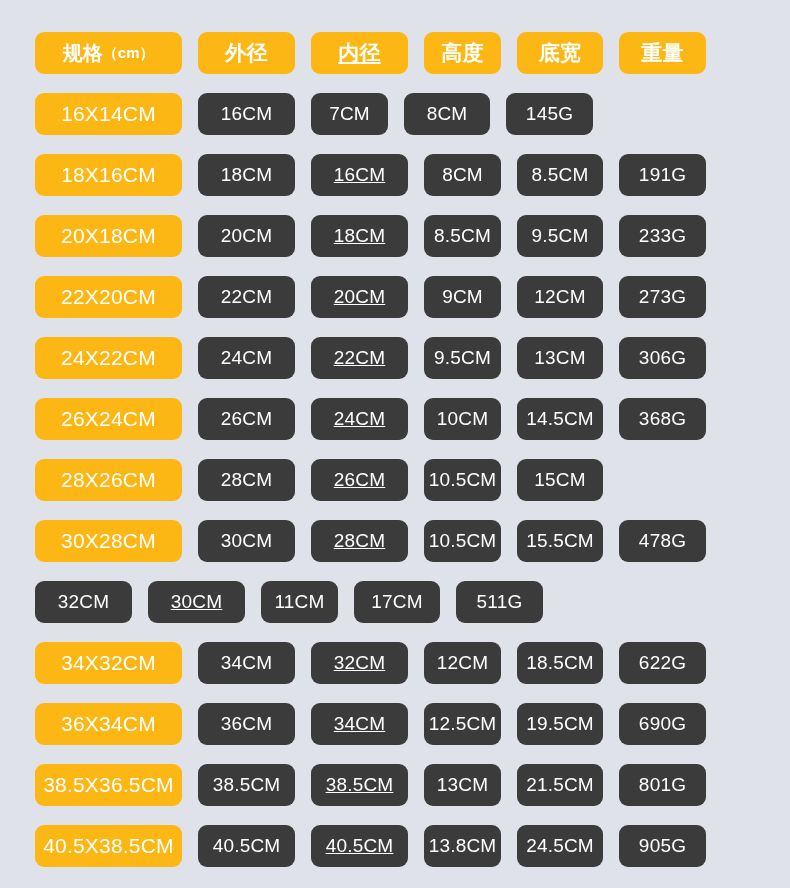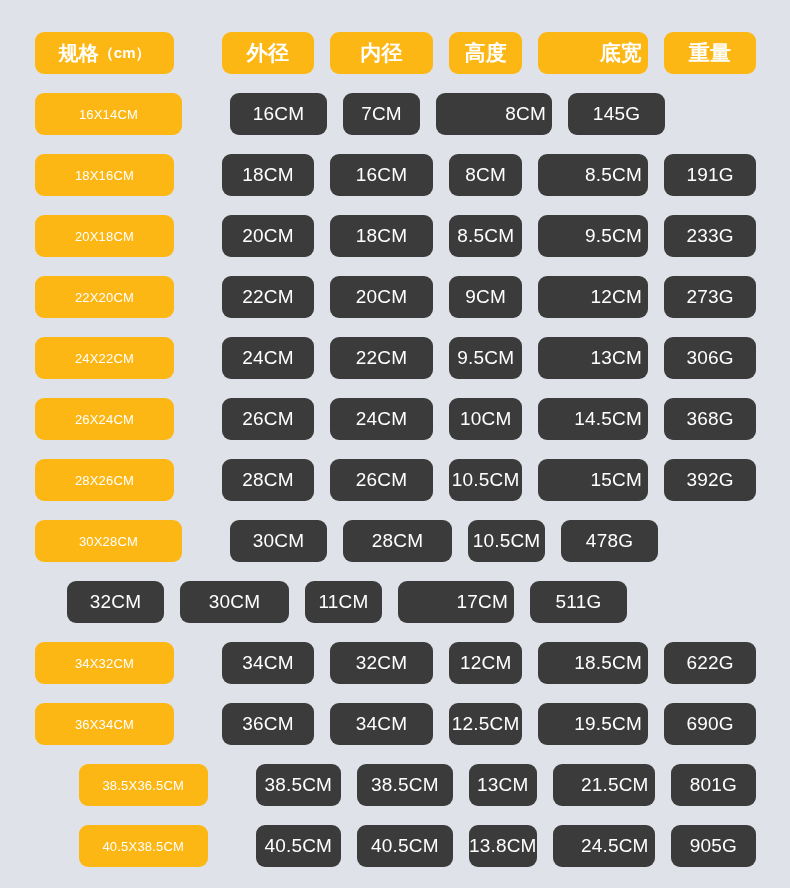--- a/index.html
+++ b/index.html
@@ -37,25 +37,25 @@
     justify-content: center;
     box-sizing: border-box;
     padding: 0 6px;
     color: #ffffff;
     letter-spacing: 0.2px;
     white-space: nowrap;
     overflow: hidden;
   }
   
   .col-0 { width: 147px; }
-  .col-1 { width: 97px; margin-left: 32px; }
-  .col-2 { width: 109px; }
+  .col-1 { width: 97px; }
+  .col-2 { width: 97px; text-decoration: underline; }
   .col-3 { width: 77px; }
-  .col-4 { width: 116px; justify-content: flex-end; }
-  .col-5 { width: 97px; }
+  .col-4 { width: 86px; }
+  .col-5 { width: 87px; }
 
   .pill-amber {
     background: #fcb714;
   }
   .pill-dark {
     background: #3b3b3b;
   }
   .header-row .pill {
     font-size: 21px;
     font-weight: 700;
@@ -66,25 +66,24 @@
   .header-row .pill .unit-paren {
     font-size: 15px;
     font-weight: 700;
     letter-spacing: 0;
   }
   .data-row .pill {
     font-size: 19px;
     font-weight: 400;
   }
   .data-row .pill.col-0 {
-    font-size: 13px;
+    font-size: 21px;
   }
   .pill.is-long {
     font-size: 17px;
-    margin-left: 44px;
   }
 </style>
 </head>
 <body>
 
 <div class="spec-table">
   <div class="spec-row header-row" id="header-row">
       <div class="pill pill-amber col-0">
         <span>规格</span>
         <span class="unit-paren">（cm）</span>
@@ -145,26 +144,26 @@
         <div class="pill col-2 pill-dark">24CM</div>
         <div class="pill col-3 pill-dark">10CM</div>
         <div class="pill col-4 pill-dark">14.5CM</div>
         <div class="pill col-5 pill-dark">368G</div>
       </div><div class="spec-row data-row">
         <div class="pill col-0 pill-amber">28X26CM</div>
         <div class="pill col-1 pill-dark">28CM</div>
         <div class="pill col-2 pill-dark">26CM</div>
         <div class="pill col-3 pill-dark">10.5CM</div>
         <div class="pill col-4 pill-dark">15CM</div>
-        <div class="pill col-5 pill-dark">392G</div>
       </div><div class="spec-row data-row">
         <div class="pill col-0 pill-amber">30X28CM</div>
         <div class="pill col-1 pill-dark">30CM</div>
         <div class="pill col-2 pill-dark">28CM</div>
         <div class="pill col-3 pill-dark">10.5CM</div>
+        <div class="pill col-4 pill-dark">15.5CM</div>
         <div class="pill col-5 pill-dark">478G</div>
       </div><div class="spec-row data-row">
         <div class="pill col-1 pill-dark">32CM</div>
         <div class="pill col-2 pill-dark">30CM</div>
         <div class="pill col-3 pill-dark">11CM</div>
         <div class="pill col-4 pill-dark">17CM</div>
         <div class="pill col-5 pill-dark">511G</div>
       </div><div class="spec-row data-row">
         <div class="pill col-0 pill-amber">34X32CM</div>
         <div class="pill col-1 pill-dark">34CM</div>

